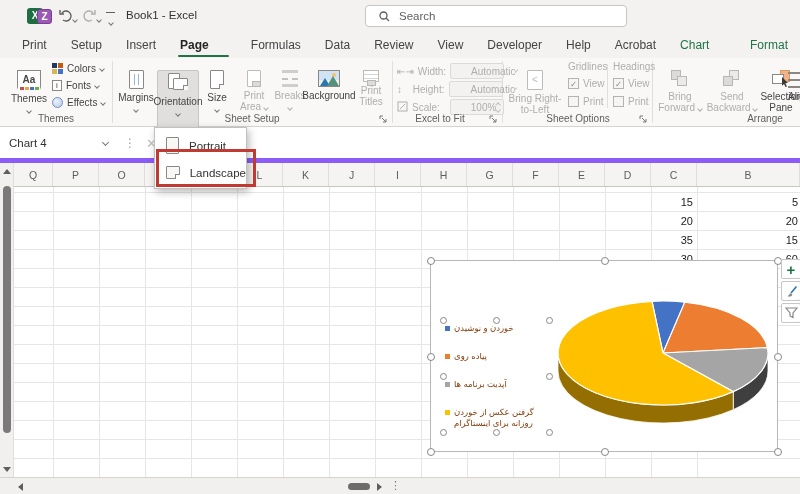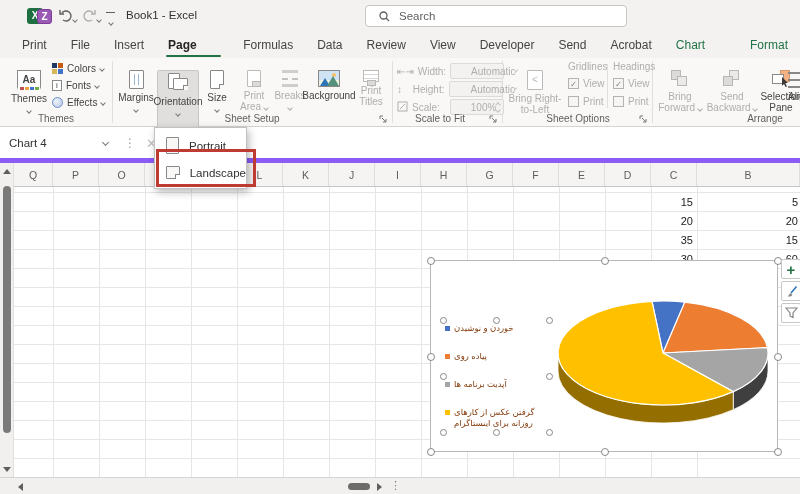--- a/index.html
+++ b/index.html
@@ -125,29 +125,29 @@
     <svg width="11" height="11">
         <circle cx="4.5" cy="4.5" r="3.5" fill="none" stroke="#605e5c" stroke-width="1.3"></circle>
         <path d="M7 7 L10 10" stroke="#605e5c" stroke-width="1.3"></path>
       </svg>
     <span>Search</span>
   </div>
 </div>
 
 <div class="tabsrow" id="tabsrow">
     <span class="tab">Print</span>
-    <span class="tab">File</span>
+    <span class="tab">Setup</span>
     <span class="tab">Insert</span>
     <span class="tab active">Page Layout</span>
     <span class="tab">Formulas</span>
     <span class="tab">Data</span>
     <span class="tab">Review</span>
     <span class="tab">View</span>
     <span class="tab">Developer</span>
-    <span class="tab">Send</span>
+    <span class="tab">Help</span>
     <span class="tab">Acrobat</span>
     <span class="tab ctx">Chart Design</span>
     <span class="tab ctx">Format</span>
   </div>
 
 <div class="ribbon">
   <div class="gsep" style="left:112px"></div>
   <div class="gsep" style="left:392px"></div>
   <div class="gsep" style="left:502px"></div>
   <div class="gsep" style="left:652px"></div>
@@ -262,21 +262,21 @@
         </svg></span>
     <span>Scale:</span>
     <span class="valbox" style="margin-left:6px;">
         <span>100%</span>
         <span style="display:inline-flex; flex-direction:column; gap:1px;">
           <span class="chev small" style="transform:rotate(-135deg); border-color:#c3c1bf"></span>
           <span class="chev small" style="border-color:#c3c1bf"></span>
         </span>
       </span>
   </div>
-  <div class="glabel" style="left:405px; width:70px;">Scale to Fit</div>
+  <div class="glabel" style="left:405px; width:70px;">Excel to Fit</div>
   <div class="launcher" style="left:488px;">
       <svg width="10" height="10">
         <path d="M2 5 V2 H5" stroke="#797775" fill="none"></path>
         <path d="M4 4 L8 8 M8 5 V8 H5" stroke="#797775" fill="none"></path>
       </svg>
     </div>
 
   <div class="rbtn dis" style="left:506px; width:58px;">
     <div class="pageic gray" style="width:16px; height:20px; color:#bdbbb9; font-size:10px; text-align:center; line-height:18px;">&lt;</div>
     <div class="rlabel">Bring Right- to-Left</div>
@@ -425,21 +425,21 @@
       <div class="legend-item">
         <span class="legend-marker" style="background: rgb(237, 125, 49);"></span>
         <span class="legend-text" style="color: rgb(132, 60, 12);">پیاده روی</span>
       </div>
       <div class="legend-item">
         <span class="legend-marker" style="background: rgb(165, 165, 165);"></span>
         <span class="legend-text" style="color: rgb(132, 60, 12);">آپدیت برنامه ها</span>
       </div>
       <div class="legend-item">
         <span class="legend-marker" style="background: rgb(255, 192, 0);"></span>
-        <span class="legend-text" style="color: rgb(132, 60, 12);">گرفتن عکس از کارهای روزانه برای اینستاگرام</span>
+        <span class="legend-text" style="color: rgb(132, 60, 12);">گرفتن عکس از خوردن روزانه برای اینستاگرام</span>
       </div>
     </div>
   <div id="legendhandles">
       <div class="lhandle" style="left: 9px; top: 56px;"></div>
       <div class="lhandle" style="left: 62px; top: 56px;"></div>
       <div class="lhandle" style="left: 115px; top: 56px;"></div>
       <div class="lhandle" style="left: 9px; top: 112px;"></div>
       <div class="lhandle" style="left: 115px; top: 112px;"></div>
       <div class="lhandle" style="left: 9px; top: 168px;"></div>
       <div class="lhandle" style="left: 62px; top: 168px;"></div>

